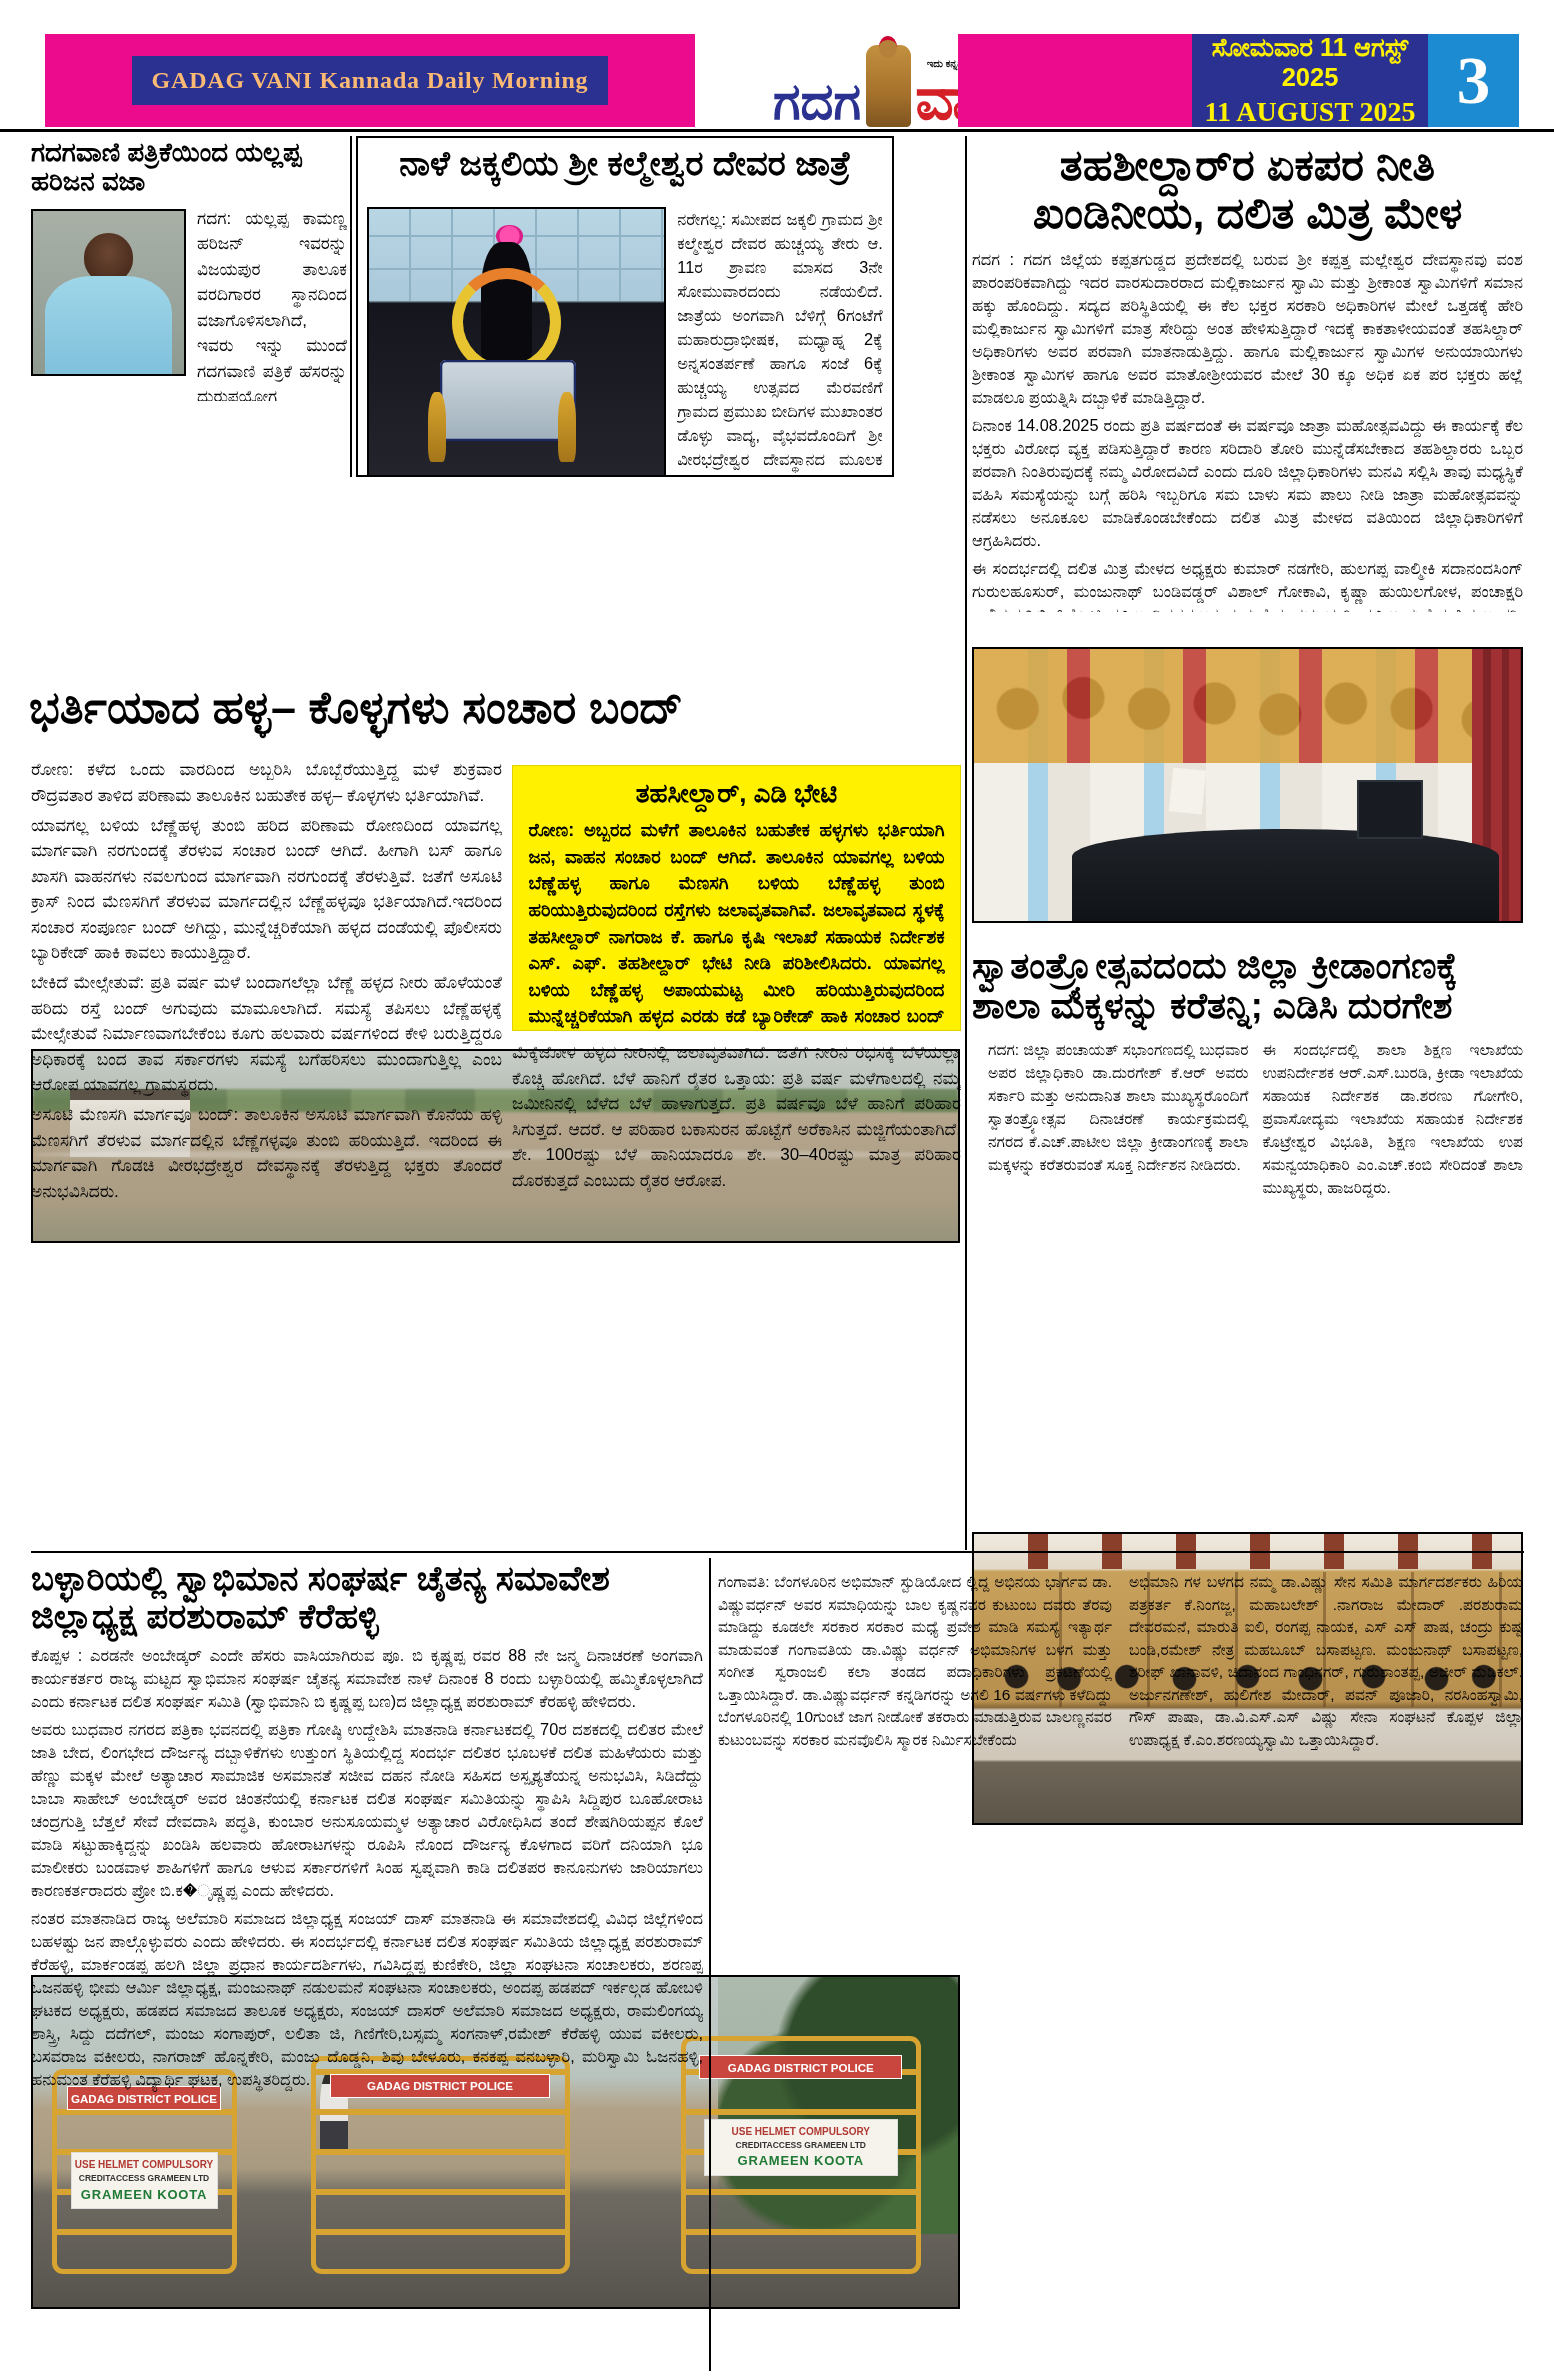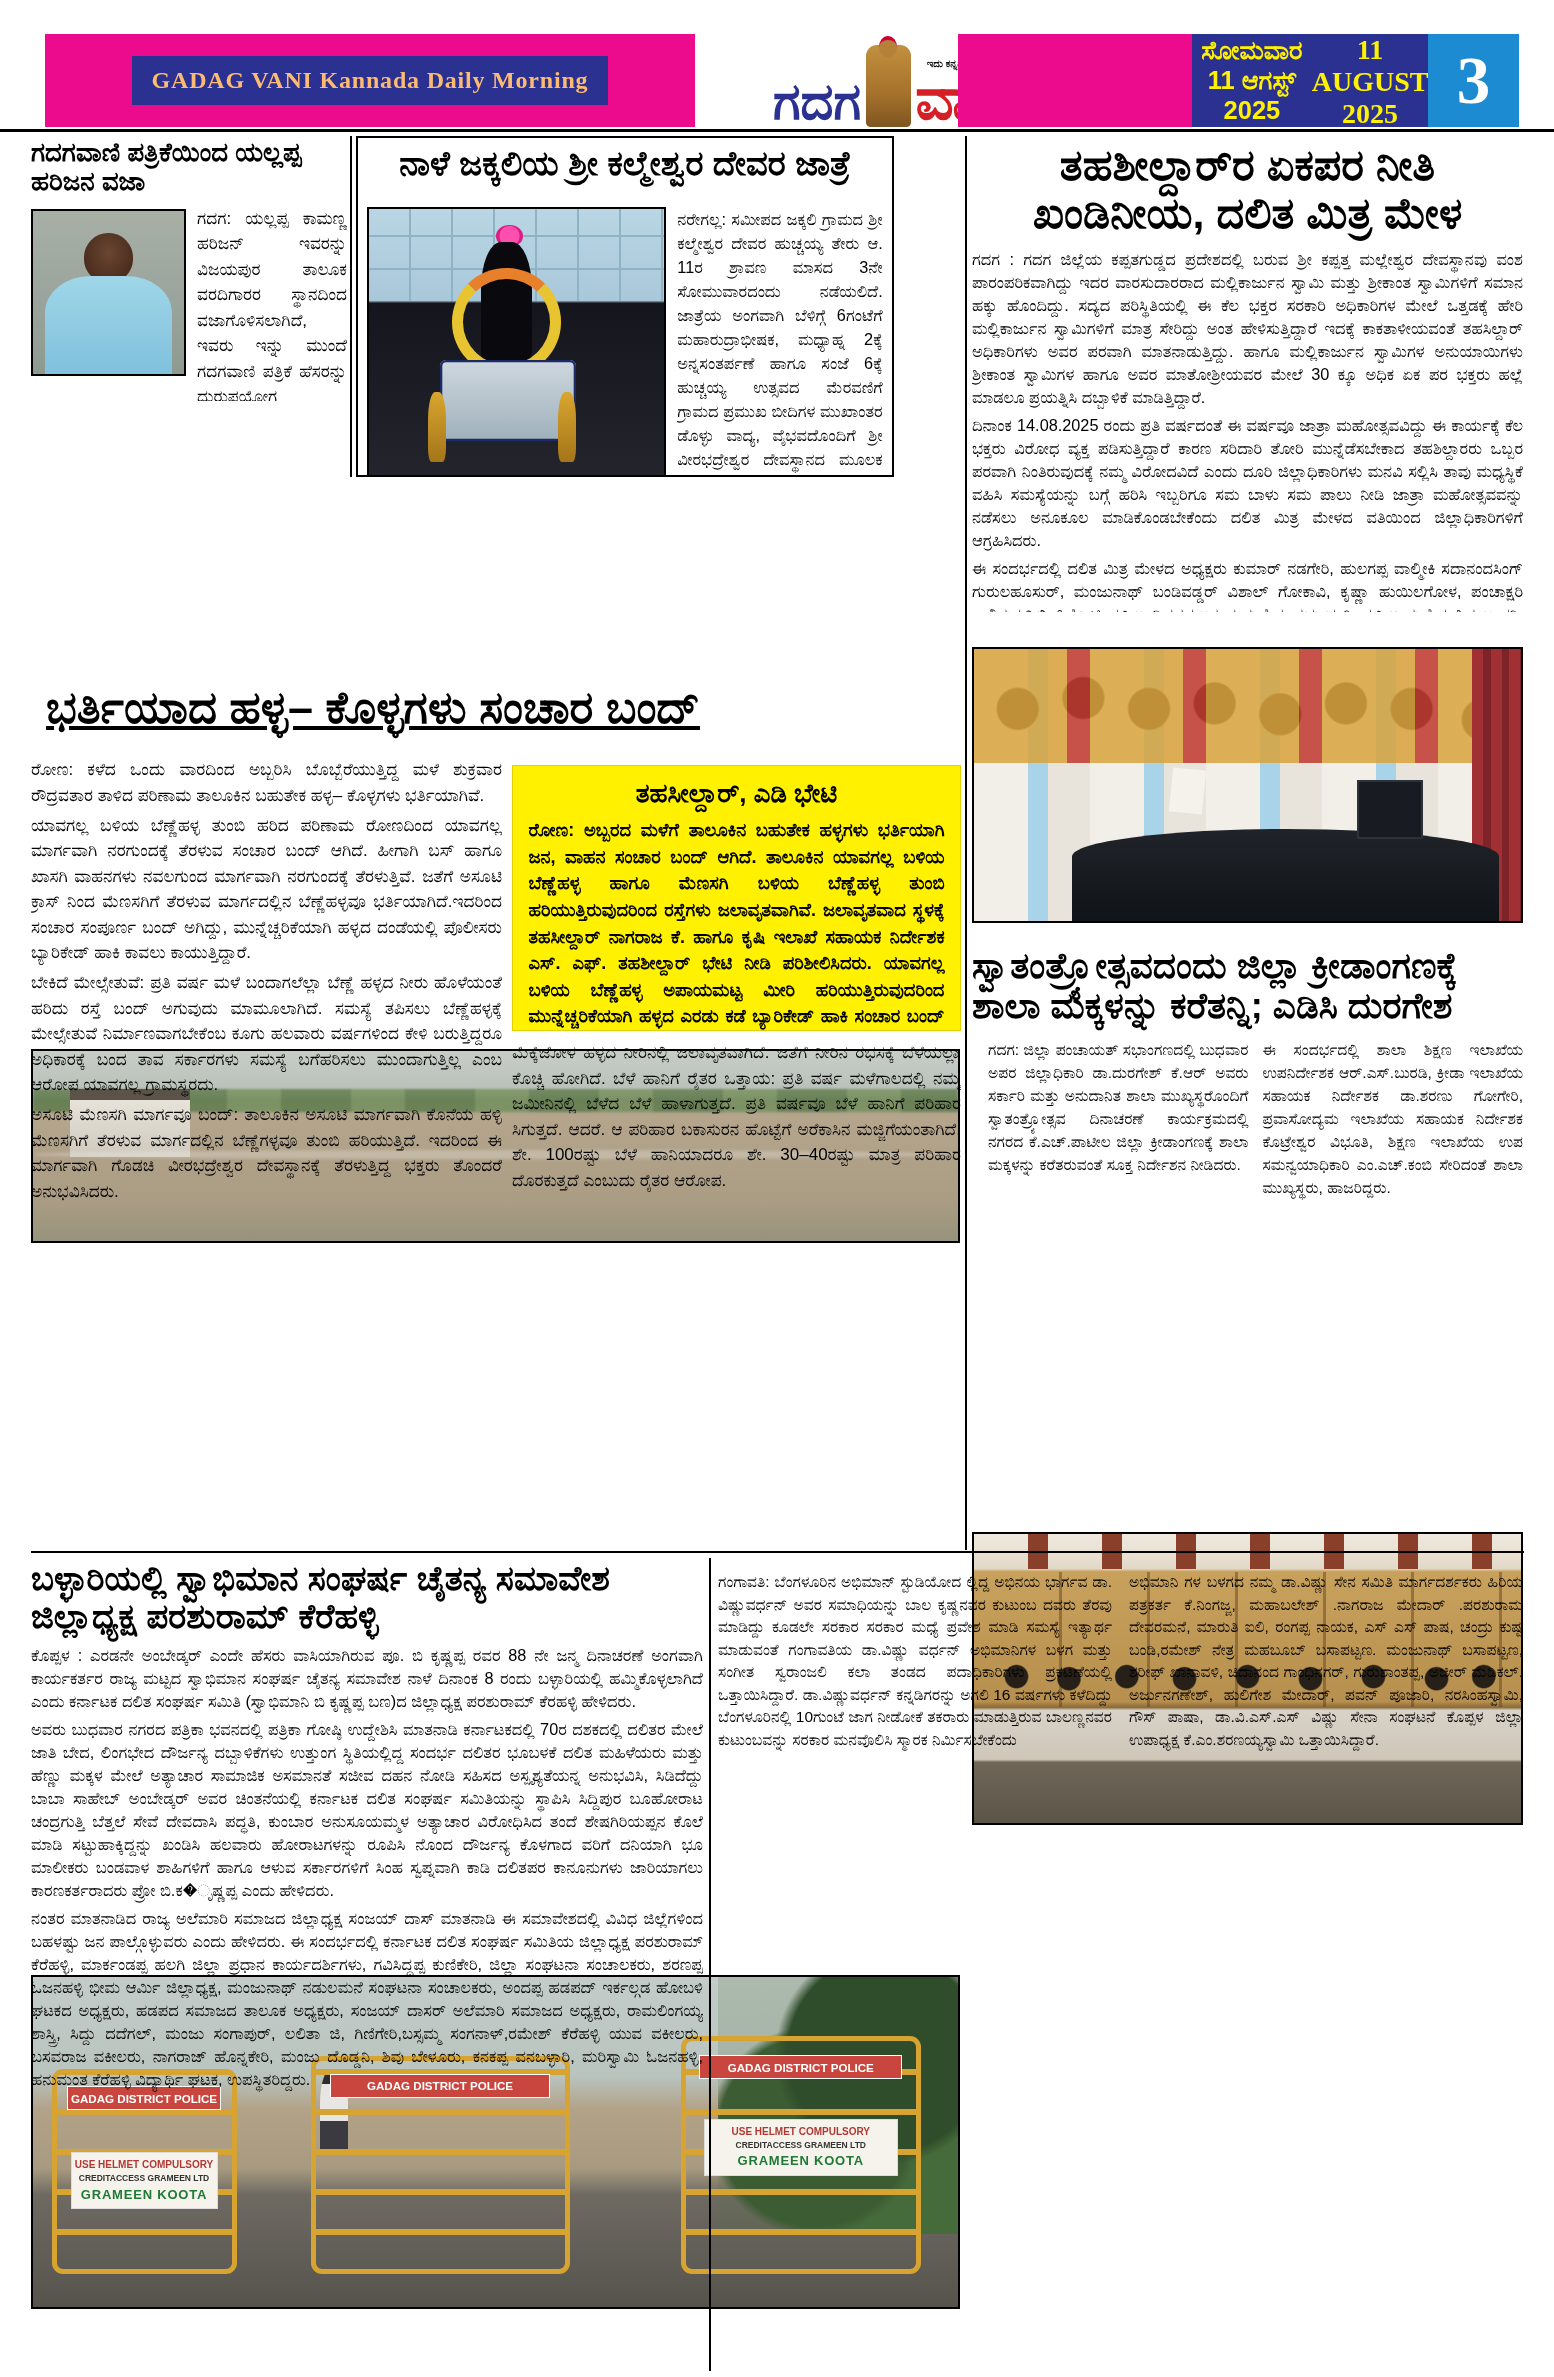--- a/index.html
+++ b/index.html
@@ -17,21 +17,21 @@
   .logo-zone { display:flex; align-items:flex-end; gap:4.6px; }
   .logo-gadag { color:#2a3190; font-size:51px; font-weight:900; line-height:1; }
   .logo-statue { width:45px; height:82px; background:linear-gradient(180deg,#c2903f 0%,#a5712c 60%,#7e5520 100%);
                  border-radius:11px 11px 4.6px 4.6px; position:relative; }
   .logo-statue:before { content:""; position:absolute; top:-9.3px; left:13px; width:18.6px; height:18.6px;
                  border-radius:50%; background:#b5803a; border-top:4.6px solid #c03; }
   .logo-vani-wrap { display:flex; flex-direction:column; align-items:center; }
   .logo-tagline { color:#111; font-size:10px; font-weight:bold; white-space:nowrap; }
   .logo-vani { color:#d41f26; font-size:60px; font-weight:900; line-height:0.95; }
   .mast-pink2 { background:#ec0b8c; }
-  .mast-date { background:#2a3190; color:#fff100; display:flex; flex-direction:row;
+  .mast-date { background:#2a3190; color:#fff100; display:flex; flex-direction:column;
                align-items:center; justify-content:center; text-align:center; }
   .mast-date .kn { font-size:25.5px; font-weight:900; }
   .mast-date .en { font-family:"Liberation Serif", serif; font-size:28px; font-weight:bold; margin-top:3.1px; }
   .mast-page { background:#1d8bd1; color:#fff; display:flex; align-items:center; justify-content:center;
                font-family:"Liberation Serif", serif; font-size:67px; font-weight:bold; }
 
   
   .hl { font-weight:900; color:#000; line-height:1.12; }
   .bod { color:#000; text-align:justify; overflow:hidden; }
   .bod p { margin-bottom:4.6px; }
@@ -222,21 +222,21 @@
     <div class="panels"></div>
     <div class="people"></div>
   </div>
 
   <div class="abs photo ph-aerial" style="left:31px; top:480px; width:929px; height:194px;">
     <div class="green"></div>
     <div class="house"></div>
     <div class="streak"></div>
   </div>
 
-  <div class="abs hl" style="left:46px; top:683px; width:914px; font-size:45px;text-decoration:underline;">ಭರ್ತಿಯಾದ ಹಳ್ಳ– ಕೊಳ್ಳಗಳು ಸಂಚಾರ ಬಂದ್</div>
+  <div class="abs hl" style="left:29px; top:683px; width:914px; font-size:45px;">ಭರ್ತಿಯಾದ ಹಳ್ಳ– ಕೊಳ್ಳಗಳು ಸಂಚಾರ ಬಂದ್</div>
 
   <div class="abs bod" style="left:31px; top:757px; width:471px; height:452px; font-size:17px; line-height:25.5px;">
     <p>ರೋಣ: ಕಳೆದ ಒಂದು ವಾರದಿಂದ ಅಬ್ಬರಿಸಿ ಬೊಬ್ಬೆರೆಯುತ್ತಿದ್ದ ಮಳೆ ಶುಕ್ರವಾರ ರೌದ್ರವತಾರ ತಾಳಿದ ಪರಿಣಾಮ ತಾಲೂಕಿನ ಬಹುತೇಕ ಹಳ್ಳ– ಕೊಳ್ಳಗಳು ಭರ್ತಿಯಾಗಿವೆ.</p>
     <p>ಯಾವಗಲ್ಲ ಬಳಿಯ ಬೆಣ್ಣೆಹಳ್ಳ ತುಂಬಿ ಹರಿದ ಪರಿಣಾಮ ರೋಣದಿಂದ ಯಾವಗಲ್ಲ ಮಾರ್ಗವಾಗಿ ನರಗುಂದಕ್ಕೆ ತೆರಳುವ ಸಂಚಾರ ಬಂದ್ ಆಗಿದೆ. ಹೀಗಾಗಿ ಬಸ್ ಹಾಗೂ ಖಾಸಗಿ ವಾಹನಗಳು ನವಲಗುಂದ ಮಾರ್ಗವಾಗಿ ನರಗುಂದಕ್ಕೆ ತೆರಳುತ್ತಿವೆ. ಜತೆಗೆ ಅಸೂಟಿ ಕ್ರಾಸ್ ನಿಂದ ಮೆಣಸಗಿಗೆ ತೆರಳುವ ಮಾರ್ಗದಲ್ಲಿನ ಬೆಣ್ಣೆಹಳ್ಳವೂ ಭರ್ತಿಯಾಗಿದೆ.ಇದರಿಂದ ಸಂಚಾರ ಸಂಪೂರ್ಣ ಬಂದ್ ಅಗಿದ್ದು, ಮುನ್ನೆಚ್ಚರಿಕೆಯಾಗಿ ಹಳ್ಳದ ದಂಡೆಯಲ್ಲಿ ಪೊಲೀಸರು ಬ್ಯಾರಿಕೇಡ್ ಹಾಕಿ ಕಾವಲು ಕಾಯುತ್ತಿದ್ದಾರೆ.</p>
     <p>ಬೇಕಿದೆ ಮೇಲ್ಸೇತುವೆ: ಪ್ರತಿ ವರ್ಷ ಮಳೆ ಬಂದಾಗಲೆಲ್ಲಾ ಬೆಣ್ಣೆ ಹಳ್ಳದ ನೀರು ಹೊಳೆಯಂತೆ ಹರಿದು ರಸ್ತೆ ಬಂದ್ ಅಗುವುದು ಮಾಮೂಲಾಗಿದೆ. ಸಮಸ್ಯೆ ತಪಿಸಲು ಬೆಣ್ಣೆಹಳ್ಳಕ್ಕೆ ಮೇಲ್ಸೇತುವೆ ನಿರ್ಮಾಣವಾಗಬೇಕೆಂಬ ಕೂಗು ಹಲವಾರು ವರ್ಷಗಳಿಂದ ಕೇಳಿ ಬರುತ್ತಿದ್ದರೂ ಅಧಿಕಾರಕ್ಕೆ ಬಂದ ತಾವ ಸರ್ಕಾರಗಳು ಸಮಸ್ಯೆ ಬಗೆಹರಿಸಲು ಮುಂದಾಗುತ್ತಿಲ್ಲ ಎಂಬ ಆರೋಪ ಯಾವಗಲ್ಲ ಗ್ರಾಮಸ್ಥರದು.</p>
     <p>ಅಸೂಟಿ ಮೆಣಸಗಿ ಮಾರ್ಗವೂ ಬಂದ್: ತಾಲೂಕಿನ ಅಸೂಟಿ ಮಾರ್ಗವಾಗಿ ಕೊನೆಯ ಹಳ್ಳಿ ಮೆಣಸಗಿಗೆ ತೆರಳುವ ಮಾರ್ಗದಲ್ಲಿನ ಬೆಣ್ಣೆಗಳ್ಳವೂ ತುಂಬಿ ಹರಿಯುತ್ತಿದೆ. ಇದರಿಂದ ಈ ಮಾರ್ಗವಾಗಿ ಗೊಡಚಿ ವೀರಭದ್ರೇಶ್ವರ ದೇವಸ್ಥಾನಕ್ಕೆ ತೆರಳುತ್ತಿದ್ದ ಭಕ್ತರು ತೊಂದರೆ ಅನುಭವಿಸಿದರು.</p>
 
   </div>
 
   <div class="abs ybox" style="left:512px; top:765px; width:449px; height:266px;">

